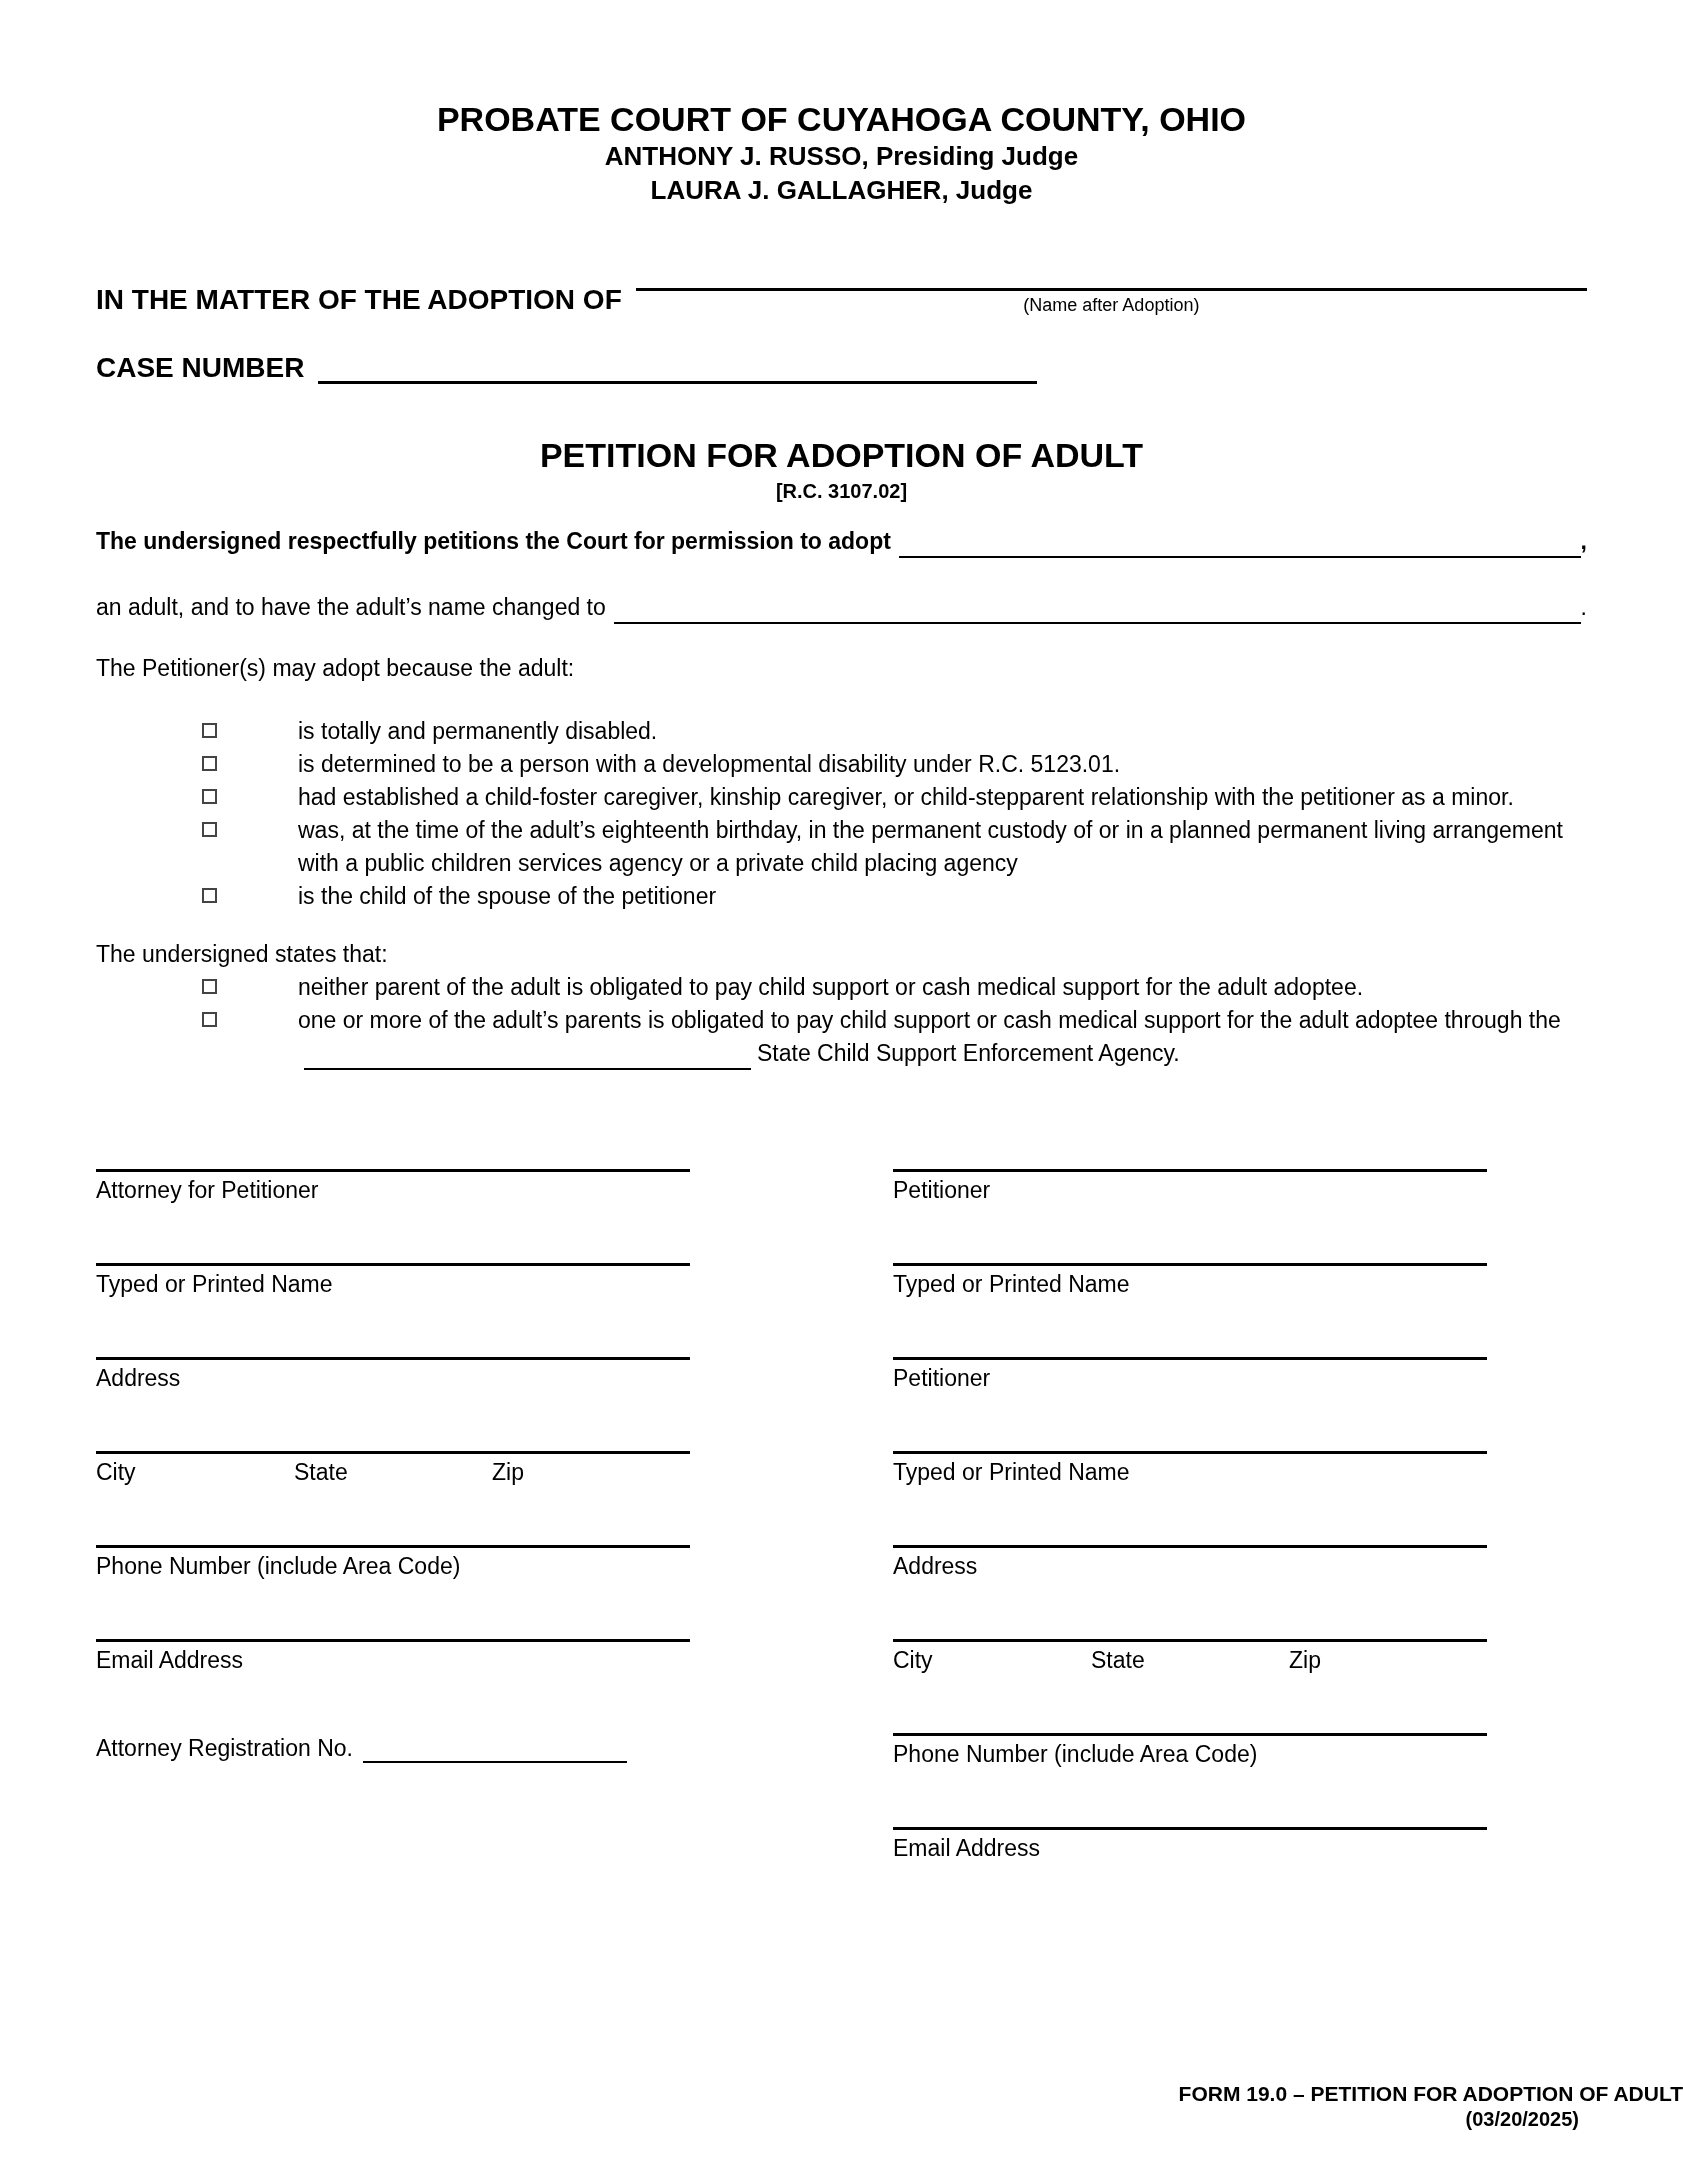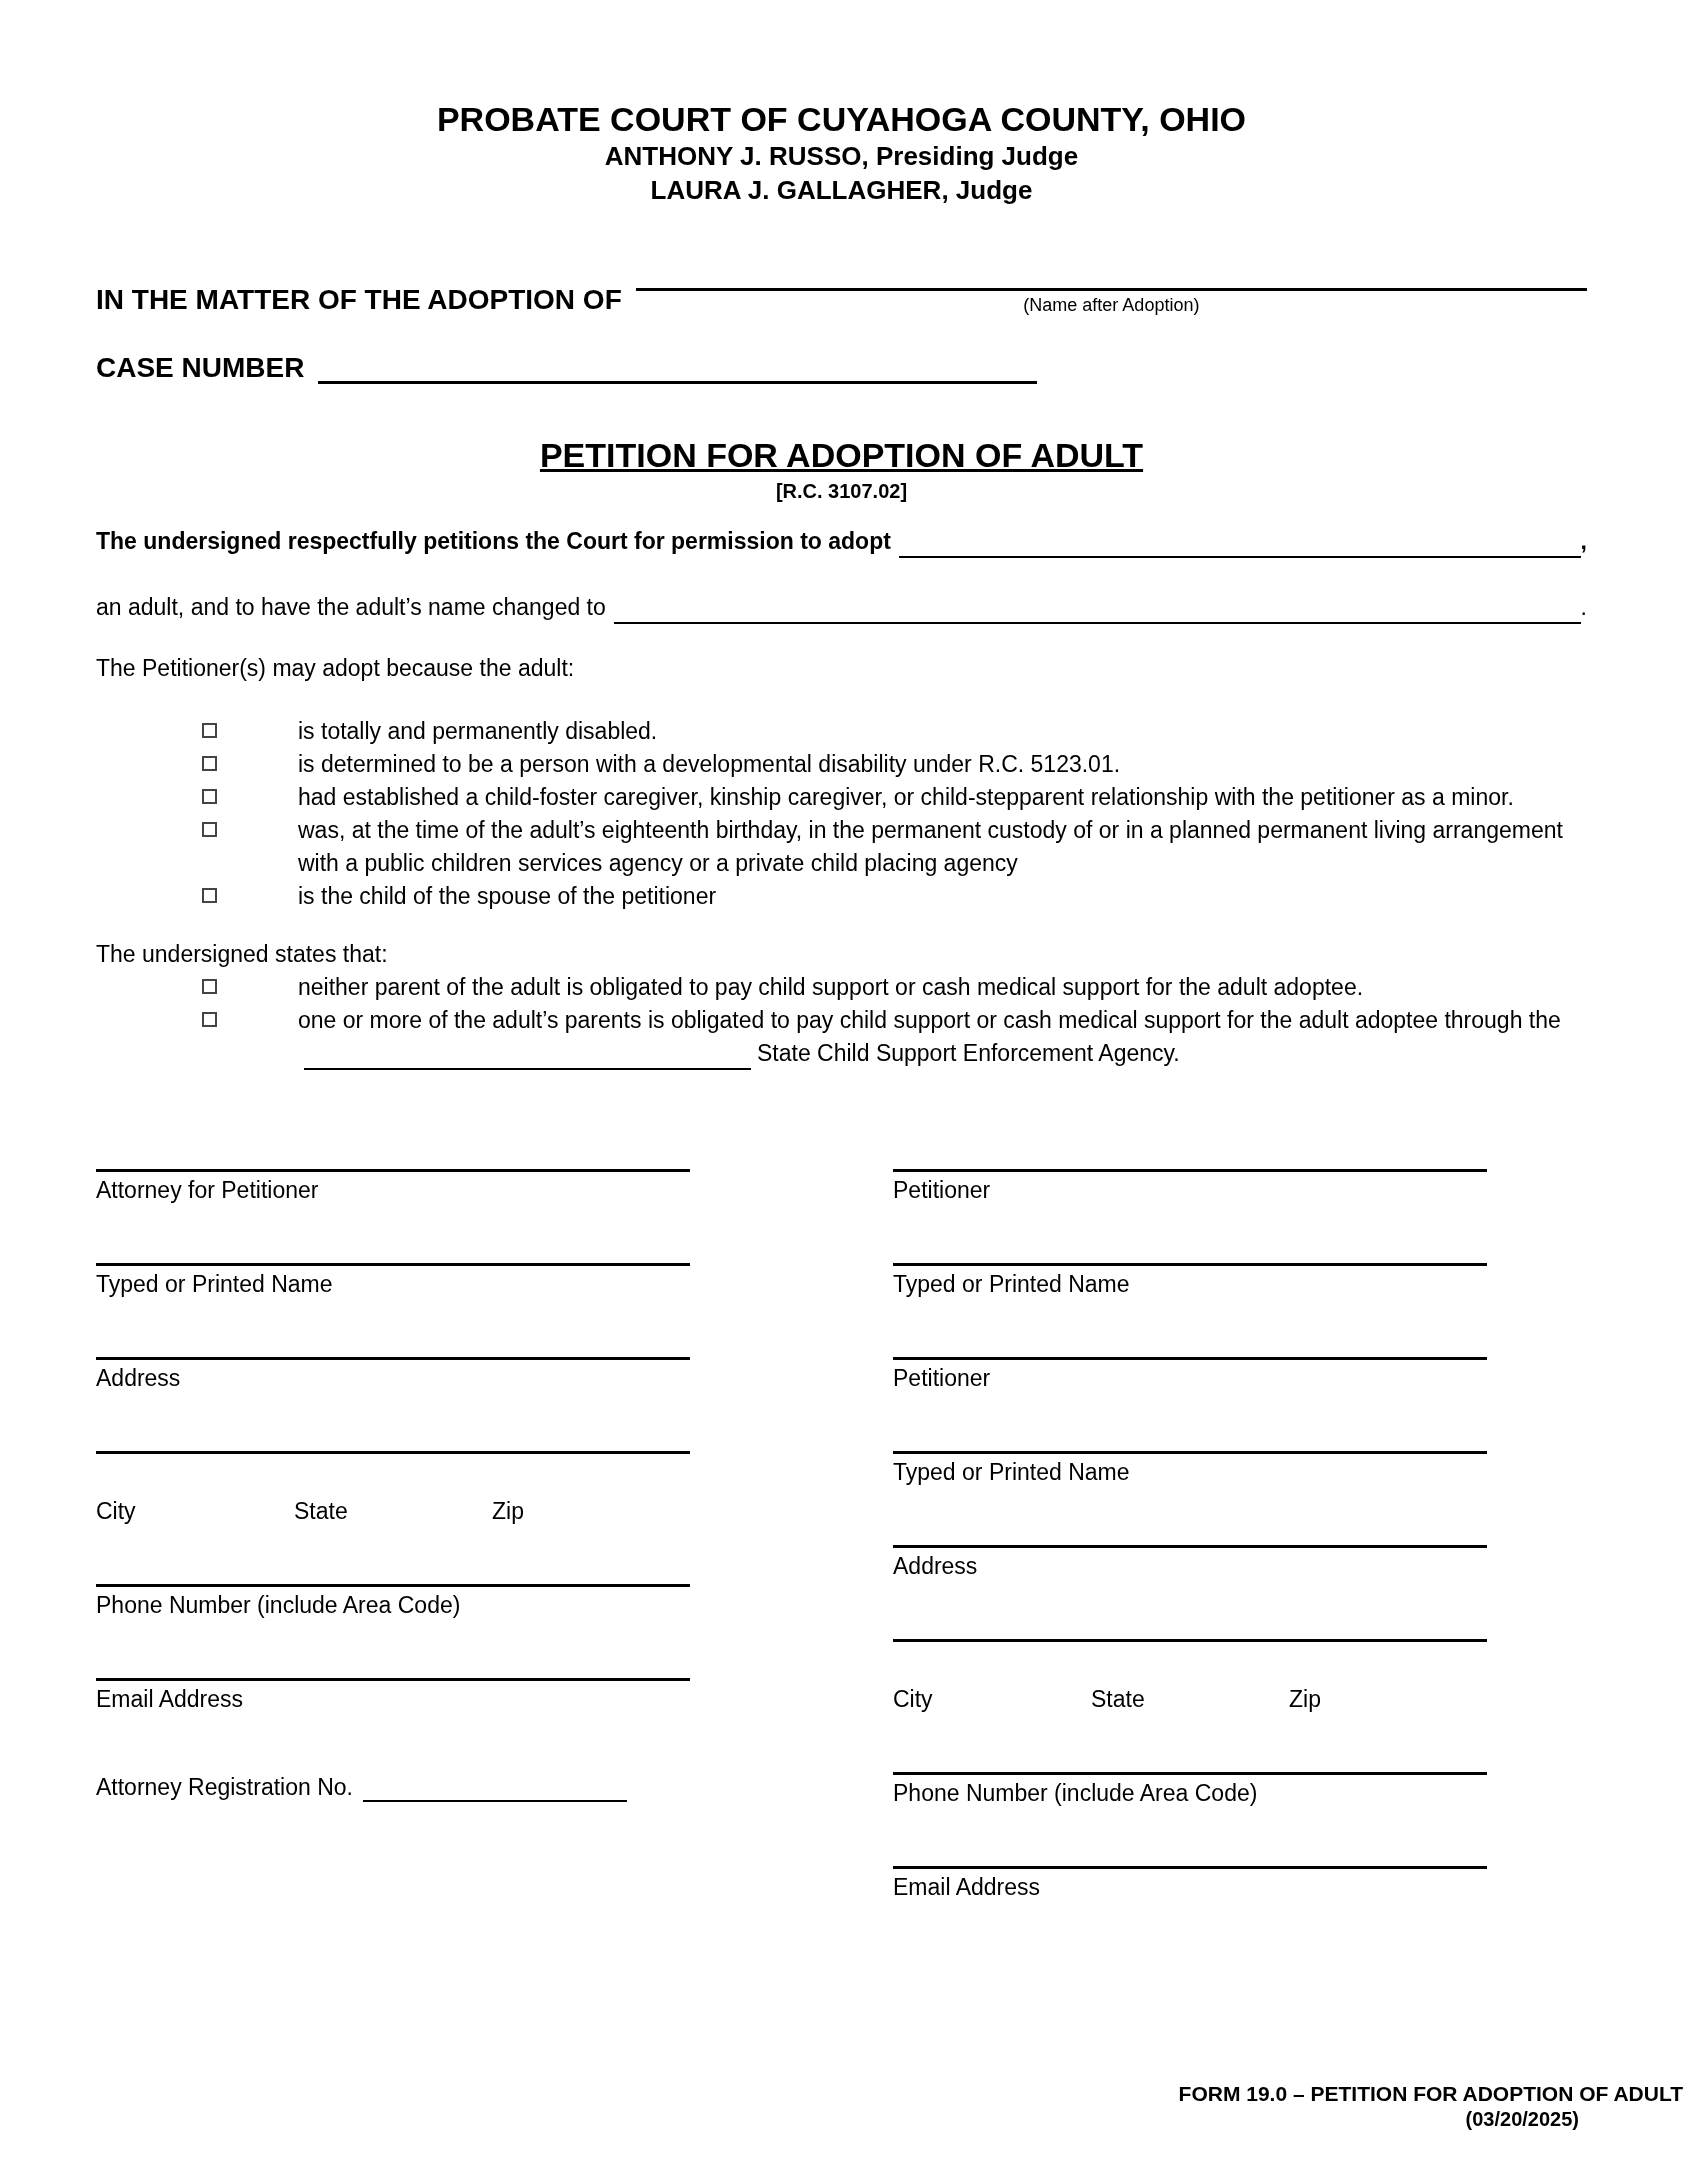--- a/index.html
+++ b/index.html
@@ -19,21 +19,21 @@
   
   .matter-row { display:flex; align-items:flex-end; margin-top:54px; font-size:28px; font-weight:bold; }
   .fill-wrap  { flex:1; display:flex; flex-direction:column; margin-left:14px; }
   .fill-line  { border-bottom:3px solid #000; height:30px; }
   .under-caption { font-size:18px; font-weight:normal; text-align:center; margin-top:3px; line-height:22px; }
 
   .case-row  { display:flex; align-items:flex-end; margin-top:36px; font-size:28px; font-weight:bold; }
   .case-line { width:719px; border-bottom:3px solid #000; height:30px; margin-left:14px; }
 
   
-  .doc-title   { text-align:center; font-size:34px; font-weight:bold; margin-top:50px; line-height:42px;text-decoration:underline; }
+  .doc-title   { text-align:center; font-size:34px; font-weight:bold; margin-top:50px; line-height:42px; }
   .doc-statute { text-align:center; font-size:20px; font-weight:bold; line-height:30px; }
 
   
   .body-text { font-size:23px; line-height:33px; }
   .para-row  { display:flex; align-items:flex-end; }
   .para-row .grow-line { flex:1; border-bottom:2px solid #000; height:26px; margin-left:8px; }
   .p1 { margin-top:19px;font-weight:bold; }
   .p2 { margin-top:33px; }
   .lead { margin-top:28px; }
 
@@ -48,21 +48,21 @@
 
   .statements-lead { margin-top:25px; }
 
   
   .sig-grid { display:flex; margin-top:99px; }
   .sig-col  { width:594px; }
   .sig-col.right { margin-left:203px; }
   .sig-field { margin-bottom:58px; }
   .sig-line  { border-top:3px solid #000; height:3px; }
   .sig-label { font-size:23px; line-height:30px; padding-top:3px; }
-  .multi-label { display:flex;margin-top:39px; }
+  .multi-label { display:flex; }
   .multi-label .ml { width:198px; }
   .reg-row { display:flex; align-items:flex-end; font-size:23px; line-height:30px; margin-top:12px; }
   .reg-line { width:264px; border-bottom:2px solid #000; height:26px; margin-left:10px; }
 
   
   .form-footer { position:absolute; left:0; right:0; bottom:72px; text-align:right; font-size:21px; font-weight:bold; }
   .footer-date { position:absolute; right:104px; bottom:47px; font-size:20px; font-weight:bold; }
 </style>
 </head>
 <body>

